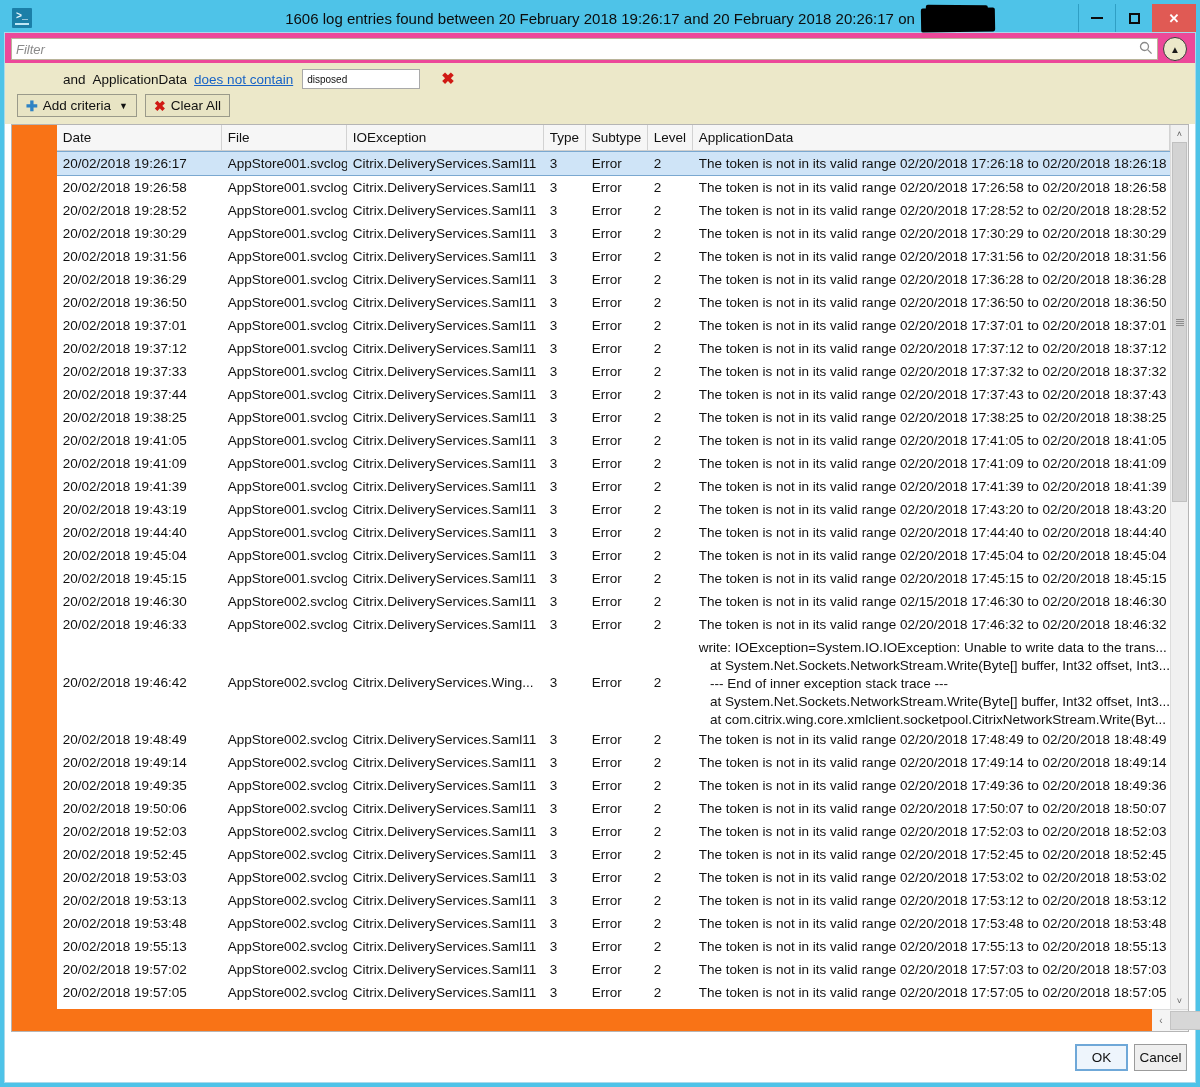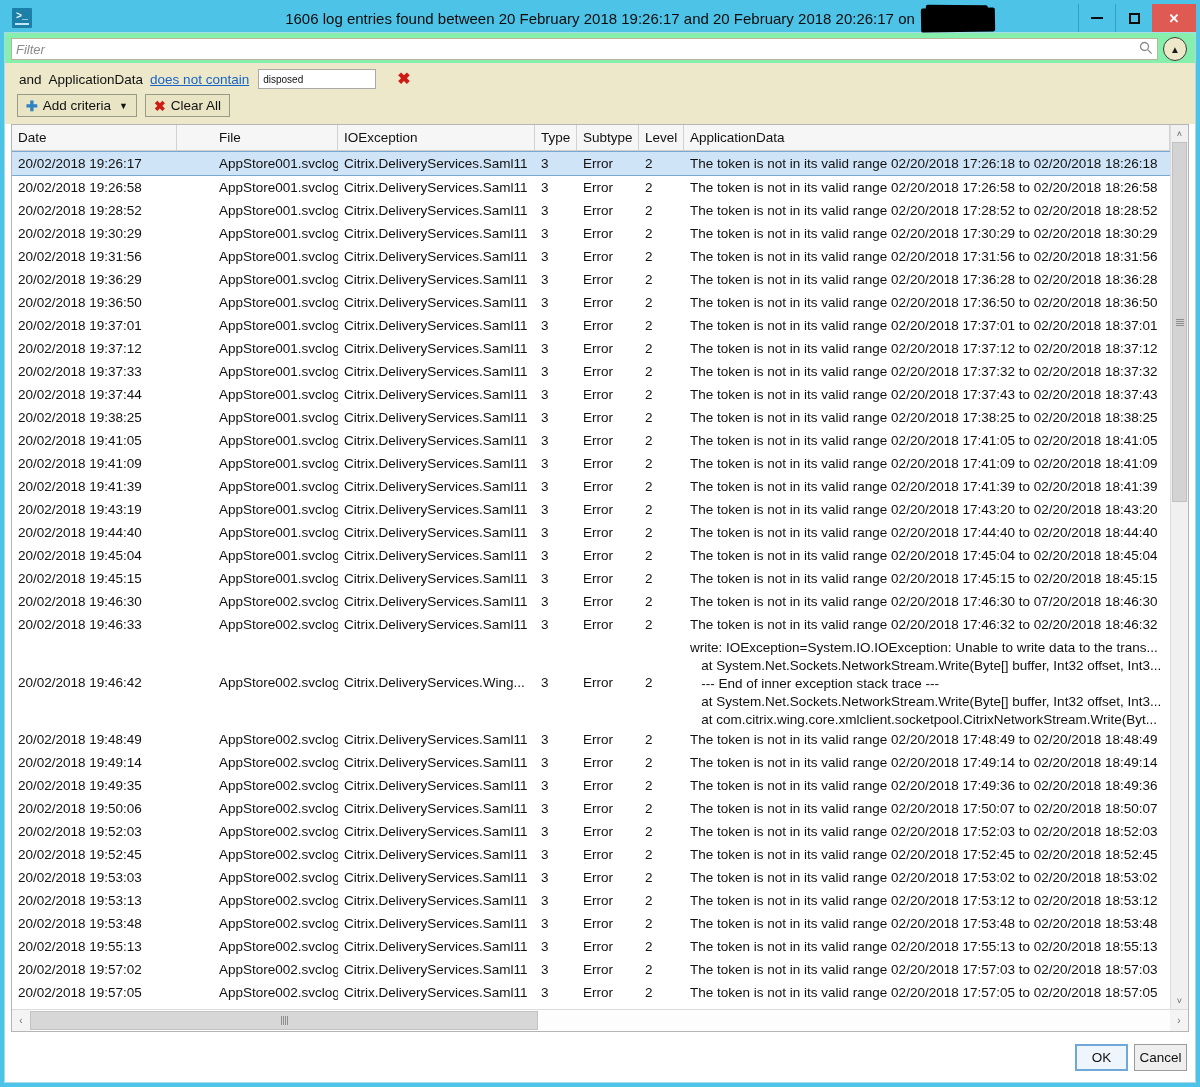--- a/index.html
+++ b/index.html
@@ -70,63 +70,64 @@
     flex:1 1 auto;background:#ffffff;
     display:flex;flex-direction:column;
     border:1px solid #a9d9ea;
     box-sizing:border-box;
     min-height:0;
   }
   
   .filterpanel{flex:0 0 auto;background:#ece8c9;padding:0;}
   .filterbox-row{
     display:flex;align-items:center;
-    background:#86efac;
+    background:#ec4899;
     padding:4px 6px 2px 6px;
   }
   .filterbox{
     flex:1 1 auto;background:#fff;border:1px solid #b9b49a;
     height:22px;display:flex;align-items:center;
     padding:0 4px;box-sizing:border-box;
   }
   .filterbox .ph{color:#8a8a8a;font-style:italic;font-size:13px;}
   .filterbox .magnifier{margin-left:auto;color:#8a8a8a;font-size:14px;}
   .collapse-btn{
     width:22px;height:22px;margin-left:5px;margin-right:2px;
     border:1.5px solid #3a3a3a;border-radius:50%;
     display:flex;align-items:center;justify-content:center;
     font-size:10px;color:#1a1a1a;background:#ece8c9;flex:0 0 22px;
   }
   .criteria-row{
     display:flex;align-items:center;
     padding:6px 6px 3px 14px;gap:7px;font-size:13.5px;
   }
-  .crit-conj{color:#111;}
+  .crit-conj{color:#111;margin-left:44px;}
   .crit-field{color:#111;}
   .crit-op{color:#1763c6;text-decoration:underline;cursor:pointer;}
   .crit-value{
     width:118px;height:20px;background:#fff;border:1px solid #a9a9a9;
     padding:0 4px;box-sizing:border-box;font-size:10px;line-height:19px;
     margin-left:2px;
   }
   .crit-del{color:#d01a14;font-weight:bold;font-size:16px;margin-left:14px;cursor:pointer;line-height:1;}
   .buttons-row{display:flex;align-items:center;padding:2px 6px 7px 12px;gap:8px;}
   .tbbtn{
     display:flex;align-items:center;gap:5px;
     border:1px solid #9a9a8a;background:#e8e4c4;
     padding:2px 8px;height:23px;box-sizing:border-box;font-size:13.5px;cursor:pointer;
   }
   .plus-icon{color:#2f83c4;font-weight:bold;font-size:14px;line-height:1;}
   .x-icon{color:#d01a14;font-weight:bold;font-size:14px;line-height:1;}
   .caret{font-size:9px;margin-left:3px;}
   
   .gridwrap{
     flex:1 1 auto;display:flex;flex-direction:column;min-height:0;
-    margin:0 6px 0 6px;border:1px solid #b5b5b5;background:#f9a8d4;
+    margin:0 6px 0 6px;border:1px solid #b5b5b5;background:#f97316;
     box-sizing:border-box;
+    align-items:flex-end;
   }
   .grid-inner{flex:1 1 auto;display:flex;min-height:0;}
   .grid-main{flex:1 1 auto;display:flex;flex-direction:column;min-width:0;}
   .hdr{
     display:flex;flex:0 0 25px;height:25px;background:#f6f6f6;
     border-bottom:1px solid #cfcfcf;font-size:13.5px;align-items:center;
   }
   .hdr .cell{
     padding-left:6px;box-sizing:border-box;
     border-right:1px solid #d2d2d2;height:25px;line-height:25px;
@@ -140,21 +141,21 @@
     white-space:nowrap;overflow:hidden;
     line-height:23px;height:23px;
   }
   .row.multi .cell{height:auto;}
   .row.multi{height:92px;}
   .row.multi .cell.c-app{
     line-height:18px;white-space:pre;padding-top:3px;
   }
   .row.multi .cell:not(.c-app){display:flex;align-items:center;}
   .c-date{width:165px;}
-  .c-file{width:125px;margin-left:36px;}
+  .c-file{width:125px;}
   .c-src{width:197px;}
   .c-type{width:42px;}
   .c-sub{width:62px;}
   .c-lvl{width:45px;}
   .c-app{flex:1 1 auto;min-width:0;}
   .hdr .c-app{border-right:1px solid #d2d2d2;}
   
   .vscroll{
     flex:0 0 17px;width:17px;background:#f0f0f0;
     border-left:1px solid #dcdcdc;
@@ -450,21 +451,21 @@
                 <div class="cell c-lvl">2</div>
                 <div class="cell c-app">The token is not in its valid range 02/20/2018 17:45:15 to 02/20/2018 18:45:15</div>
               </div>
               <div class="row">
                 <div class="cell c-date">20/02/2018 19:46:30</div>
                 <div class="cell c-file">AppStore002.svclog</div>
                 <div class="cell c-src">Citrix.DeliveryServices.Saml11</div>
                 <div class="cell c-type">3</div>
                 <div class="cell c-sub">Error</div>
                 <div class="cell c-lvl">2</div>
-                <div class="cell c-app">The token is not in its valid range 02/20/2018 17:46:30 to 07/20/2018 18:46:30</div>
+                <div class="cell c-app">The token is not in its valid range 02/15/2018 17:46:30 to 02/20/2018 18:46:30</div>
               </div>
               <div class="row">
                 <div class="cell c-date">20/02/2018 19:46:33</div>
                 <div class="cell c-file">AppStore002.svclog</div>
                 <div class="cell c-src">Citrix.DeliveryServices.Saml11</div>
                 <div class="cell c-type">3</div>
                 <div class="cell c-sub">Error</div>
                 <div class="cell c-lvl">2</div>
                 <div class="cell c-app">The token is not in its valid range 02/20/2018 17:46:32 to 02/20/2018 18:46:32</div>
               </div>

